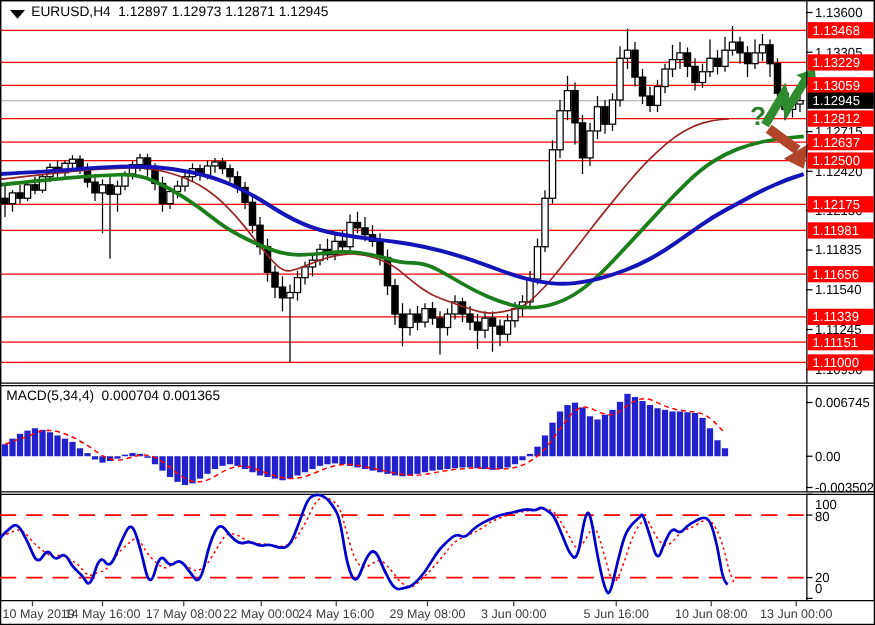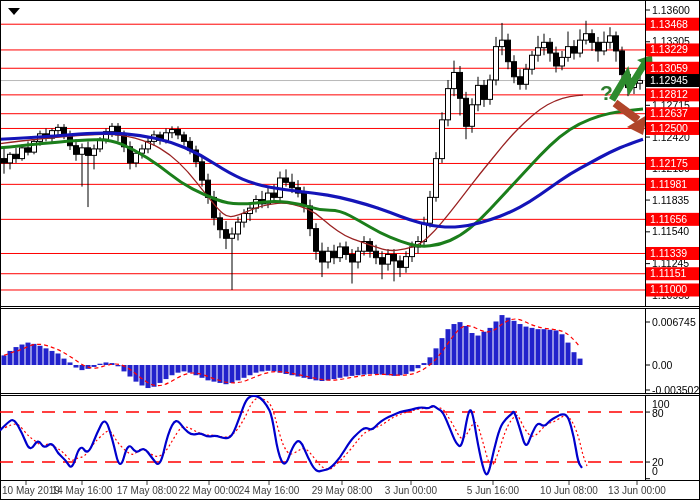--- a/index.html
+++ b/index.html
@@ -13,20 +13,22 @@
   .hdr .vals{margin-left:6px;}
   #dd-icon{position:absolute;left:8px;top:8px;width:0;height:0;z-index:5;
            border-left:6px solid transparent;border-right:6px solid transparent;
            border-top:7px solid #000;}
 </style>
 </head>
 <body>
 
 <div id="win">
   <div id="dd-icon"></div>
+  <div id="main-hdr" class="hdr"><span>EURUSD,H4</span><span class="vals">1.12897 1.12973 1.12871 1.12945</span></div>
+  <div id="macd-hdr" class="hdr"><span>MACD(5,34,4)</span><span class="vals">0.000704 0.001365</span></div>
   <svg id="chart-svg" width="700" height="500">
       <rect x="0" y="0" width="700" height="500" fill="#ffffff"></rect>
       <g>
         <line x1="0" y1="24.21507999999987" x2="645" y2="24.21507999999987" stroke="#ff0000" stroke-width="1"></line>
         <line x1="0" y1="49.95298999999871" x2="645" y2="49.95298999999871" stroke="#ff0000" stroke-width="1"></line>
         <line x1="0" y1="68.26028999999909" x2="645" y2="68.26028999999909" stroke="#ff0000" stroke-width="1"></line>
         <line x1="0" y1="80.53694999999821" x2="645" y2="80.53694999999821" stroke="#b8b8b8" stroke-width="1"></line>
         <line x1="0" y1="94.85971999999879" x2="645" y2="94.85971999999879" stroke="#ff0000" stroke-width="1"></line>
         <line x1="0" y1="113.7054699999979" x2="645" y2="113.7054699999979" stroke="#ff0000" stroke-width="1"></line>
         <line x1="0" y1="128.45899999999892" x2="645" y2="128.45899999999892" stroke="#ff0000" stroke-width="1"></line>

